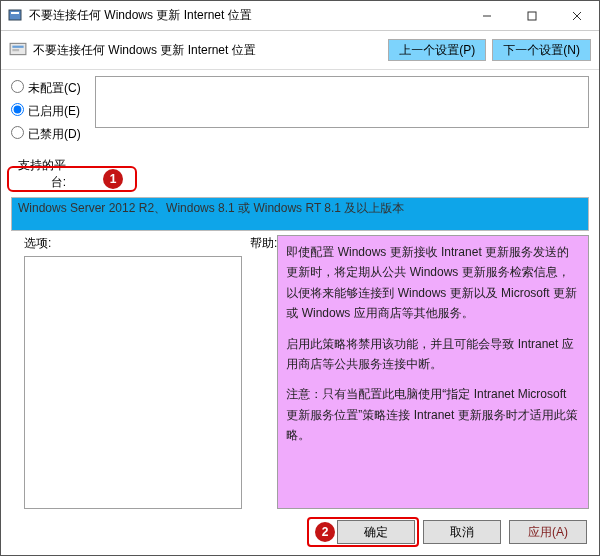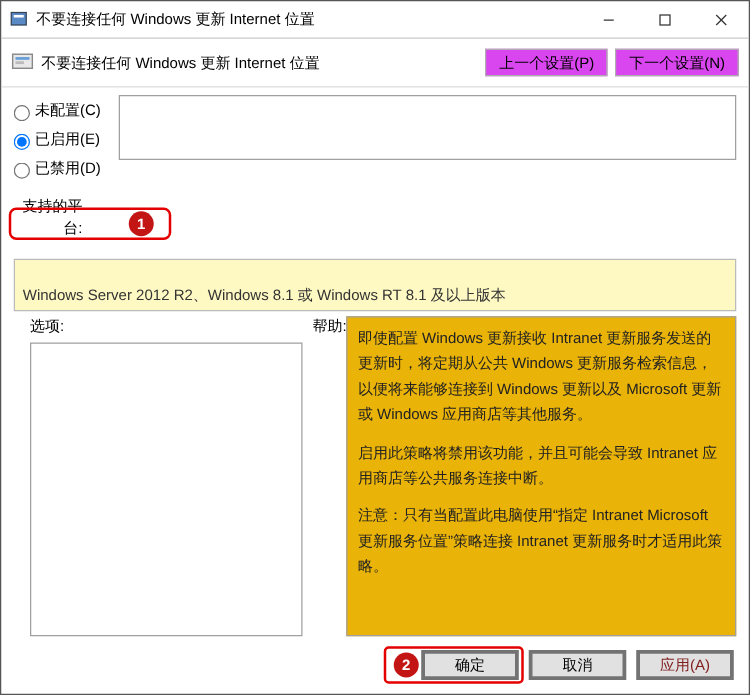--- a/index.html
+++ b/index.html
@@ -19,71 +19,71 @@
     padding-left: 6px;
   }
   .titlebar-icon { width: 16px; height: 16px; margin-right: 6px; }
   .titlebar-title { flex: 1; font-size: 12px; }
   .ctl { width: 45px; height: 30px; display: flex; align-items: center; justify-content: center; color: #333; }
   .header-row {
     height: 38px; display: flex; align-items: center; padding: 0 8px; gap: 6px;
   }
   .header-title { flex: 1; font-size: 12px; }
   .nav-btn {
-    border: 1px solid #adadad; background: #d946ef; height: 22px; padding: 0 10px;
+    border: 1px solid #adadad; background: #7dd3fc; height: 22px; padding: 0 10px;
     font-size: 12px; font-family: inherit;
   }
   .divider { height: 1px; background: #ddd; margin: 0 0 6px 0; }
   .config-row { display: flex; gap: 6px; padding: 0 10px; margin-bottom: 6px; }
   .radios { width: 78px; display: flex; flex-direction: column; gap: 6px; padding-top: 4px; }
-  .radio-item { display: flex; align-items: flex-end; gap: 4px; white-space: nowrap; }
+  .radio-item { display: flex; align-items: flex-start; gap: 4px; white-space: nowrap; }
   .radio-item input { margin: 0; }
   .radio-item label { font-size: 12px; }
   .highlight1 {
     position: absolute; border: 2px solid #e40000; border-radius: 6px;
     left: 6px; top: 90px; width: 130px; height: 26px; pointer-events: none;
   }
   .badge {
     position: absolute; width: 20px; height: 20px; border-radius: 50%;
     background: #c41515; color: #fff; font-size: 12px; font-weight: bold;
     display: flex; align-items: center; justify-content: center;
   }
   .badge1 { left: 102px; top: 93px; }
   .right-col { flex: 1; display: flex; flex-direction: column; gap: 6px; }
   .label-col { width: 55px; text-align: right; padding-top: 2px; font-size: 12px; }
   .comment-box {
     border: 1px solid #a0a0a0; background: #fff; height: 52px; width: 100%;
     resize: none; font-family: inherit; font-size: 12px; padding: 2px 4px;
   }
   .supported-box {
-    border: 1px solid #bbb; background: #fef9c3; height: 34px; width: 100%;
-    font-size: 12px; padding: 20px 6px; color: #333; overflow-y: auto; margin-top: 10px;
+    border: 1px solid #bbb; background: #0ea5e9; height: 34px; width: 100%;
+    font-size: 12px; padding: 2px 6px; color: #333; overflow-y: auto;
   }
   .mid-row { display: flex; gap: 6px; padding: 0 10px; flex-direction: column; }
   .main-row { display: flex; gap: 8px; padding: 4px 10px 0 23px; flex: 1; min-height: 0; }
   .col-label { font-size: 12px; margin-bottom: 4px; }
   .options-panel {
     flex: 0 0 218px; display: flex; flex-direction: column;
   }
   .options-box {
     border: 1px solid #a0a0a0; background: #fff; flex: 1;
   }
   .help-panel { flex: 1; display: flex; flex-direction: row; }
   .help-box {
-    border: 1px solid #a0a0a0; background: #eab308; flex: 1;
+    border: 1px solid #a0a0a0; background: #f0abfc; flex: 1;
     padding: 6px 8px; font-size: 12px; line-height: 1.7; overflow-y: auto;
     color: #222;
   }
   .help-box p { margin: 0 0 10px 0; }
   .button-row {
     height: 46px; display: flex; align-items: center; justify-content: flex-end;
     gap: 8px; padding: 0 12px; position: relative;
   }
   .dlg-btn {
-    border: 3px solid #737373; background: #e1e1e1; width: 78px; height: 24px;
+    border: 1px solid #737373; background: #e1e1e1; width: 78px; height: 24px;
     font-size: 12px; font-family: inherit;
   }
   .dlg-btn.disabled { color: #7f1d1d; }
   .highlight2 {
     position: absolute; border: 2px solid #e40000; border-radius: 4px;
     pointer-events: none;
   }
 </style>
 </head>
 <body>

